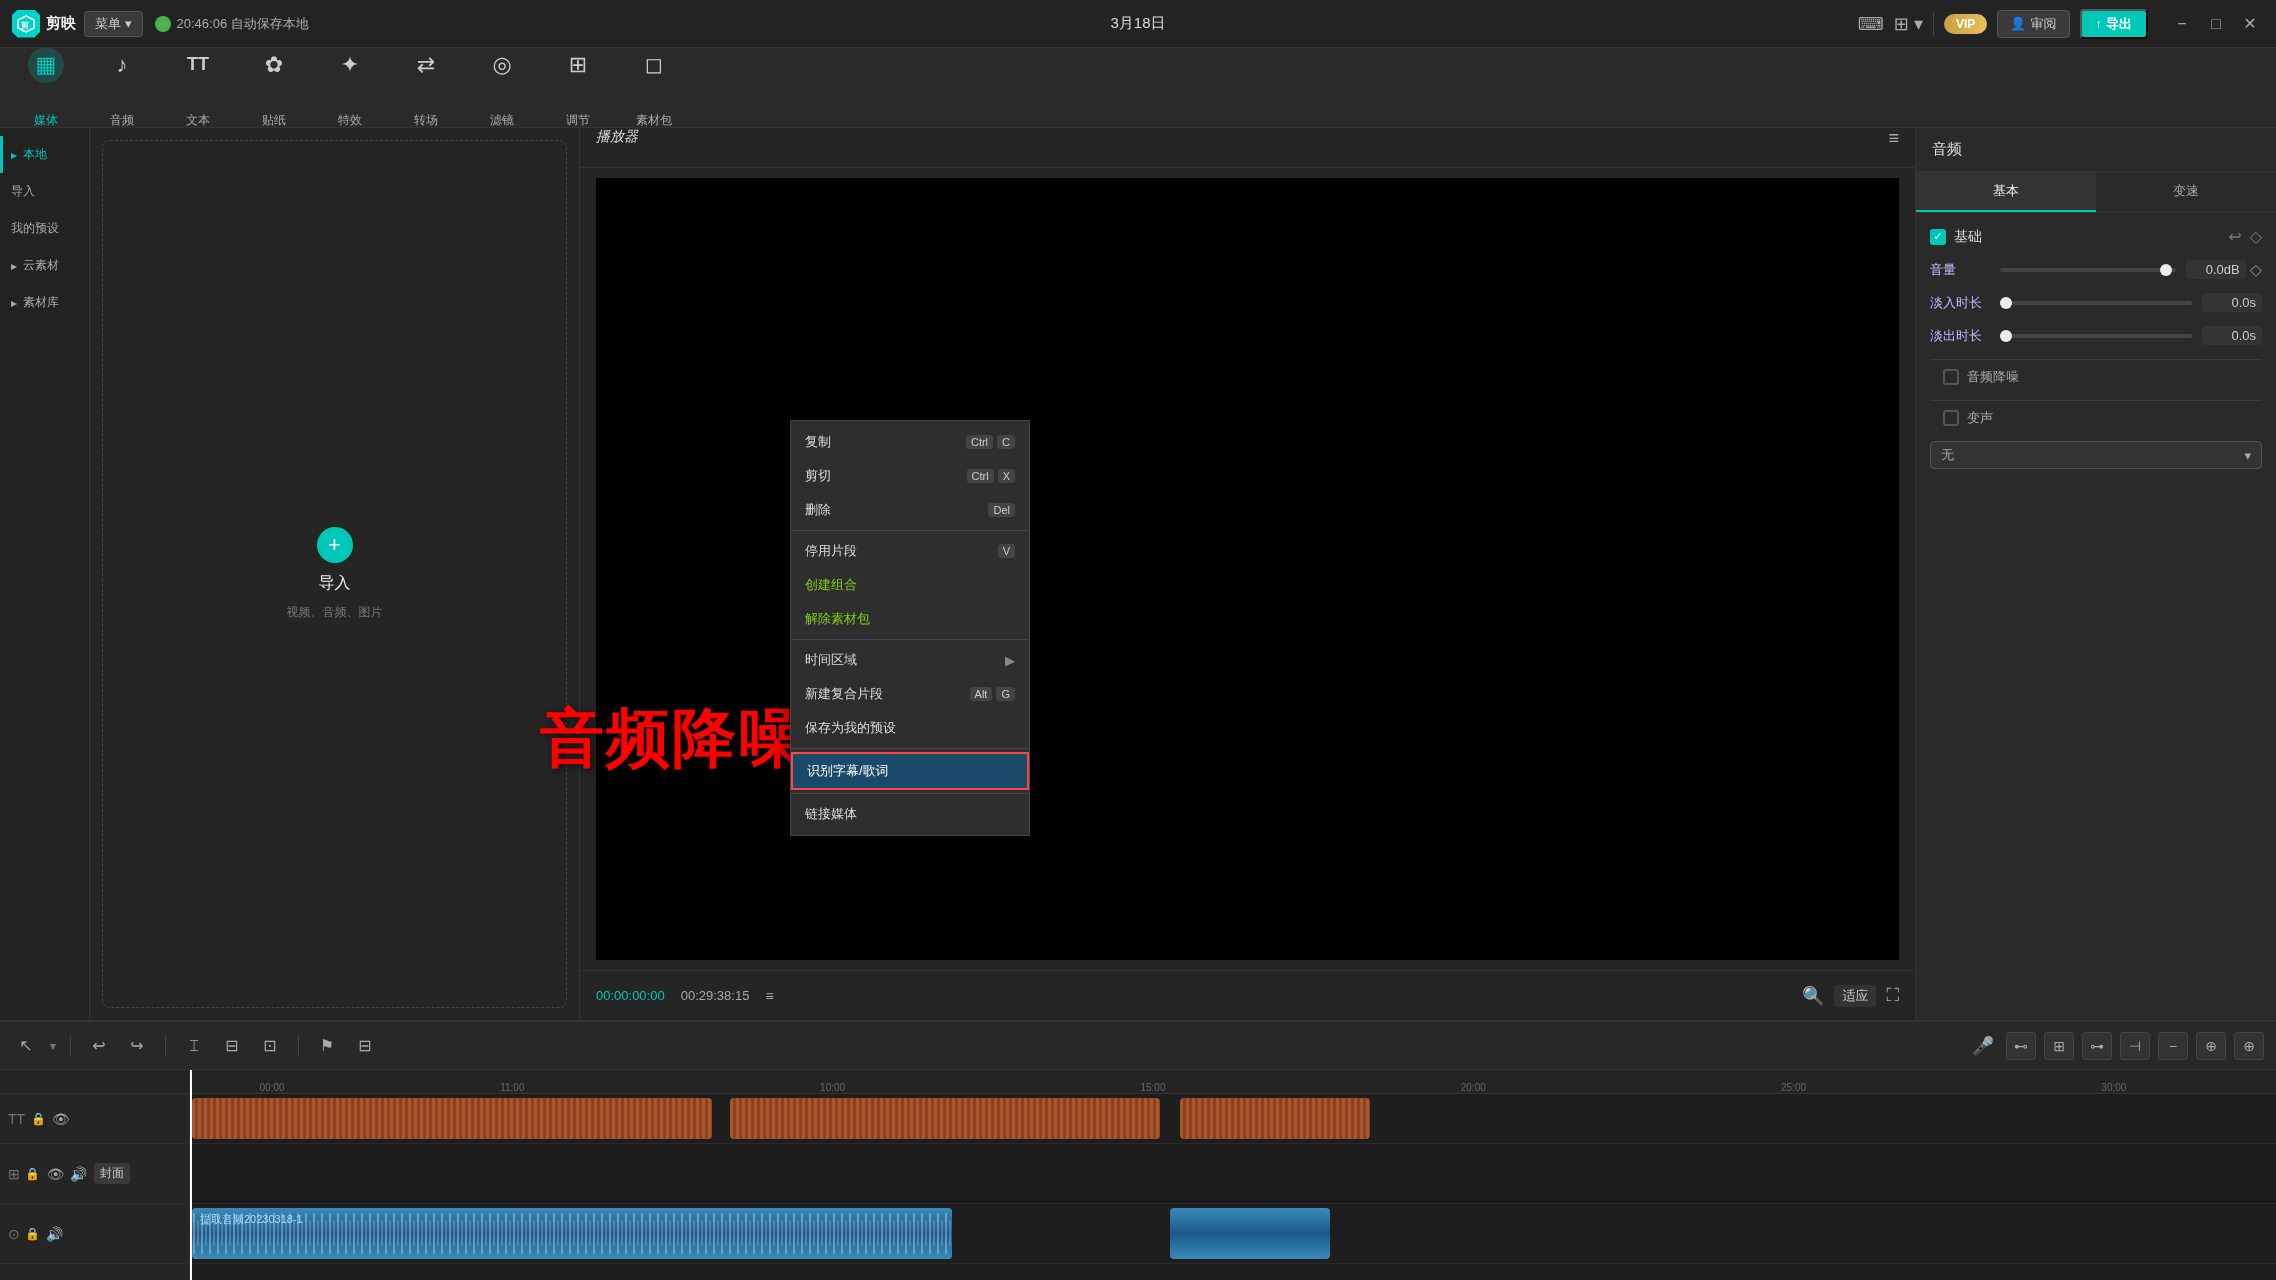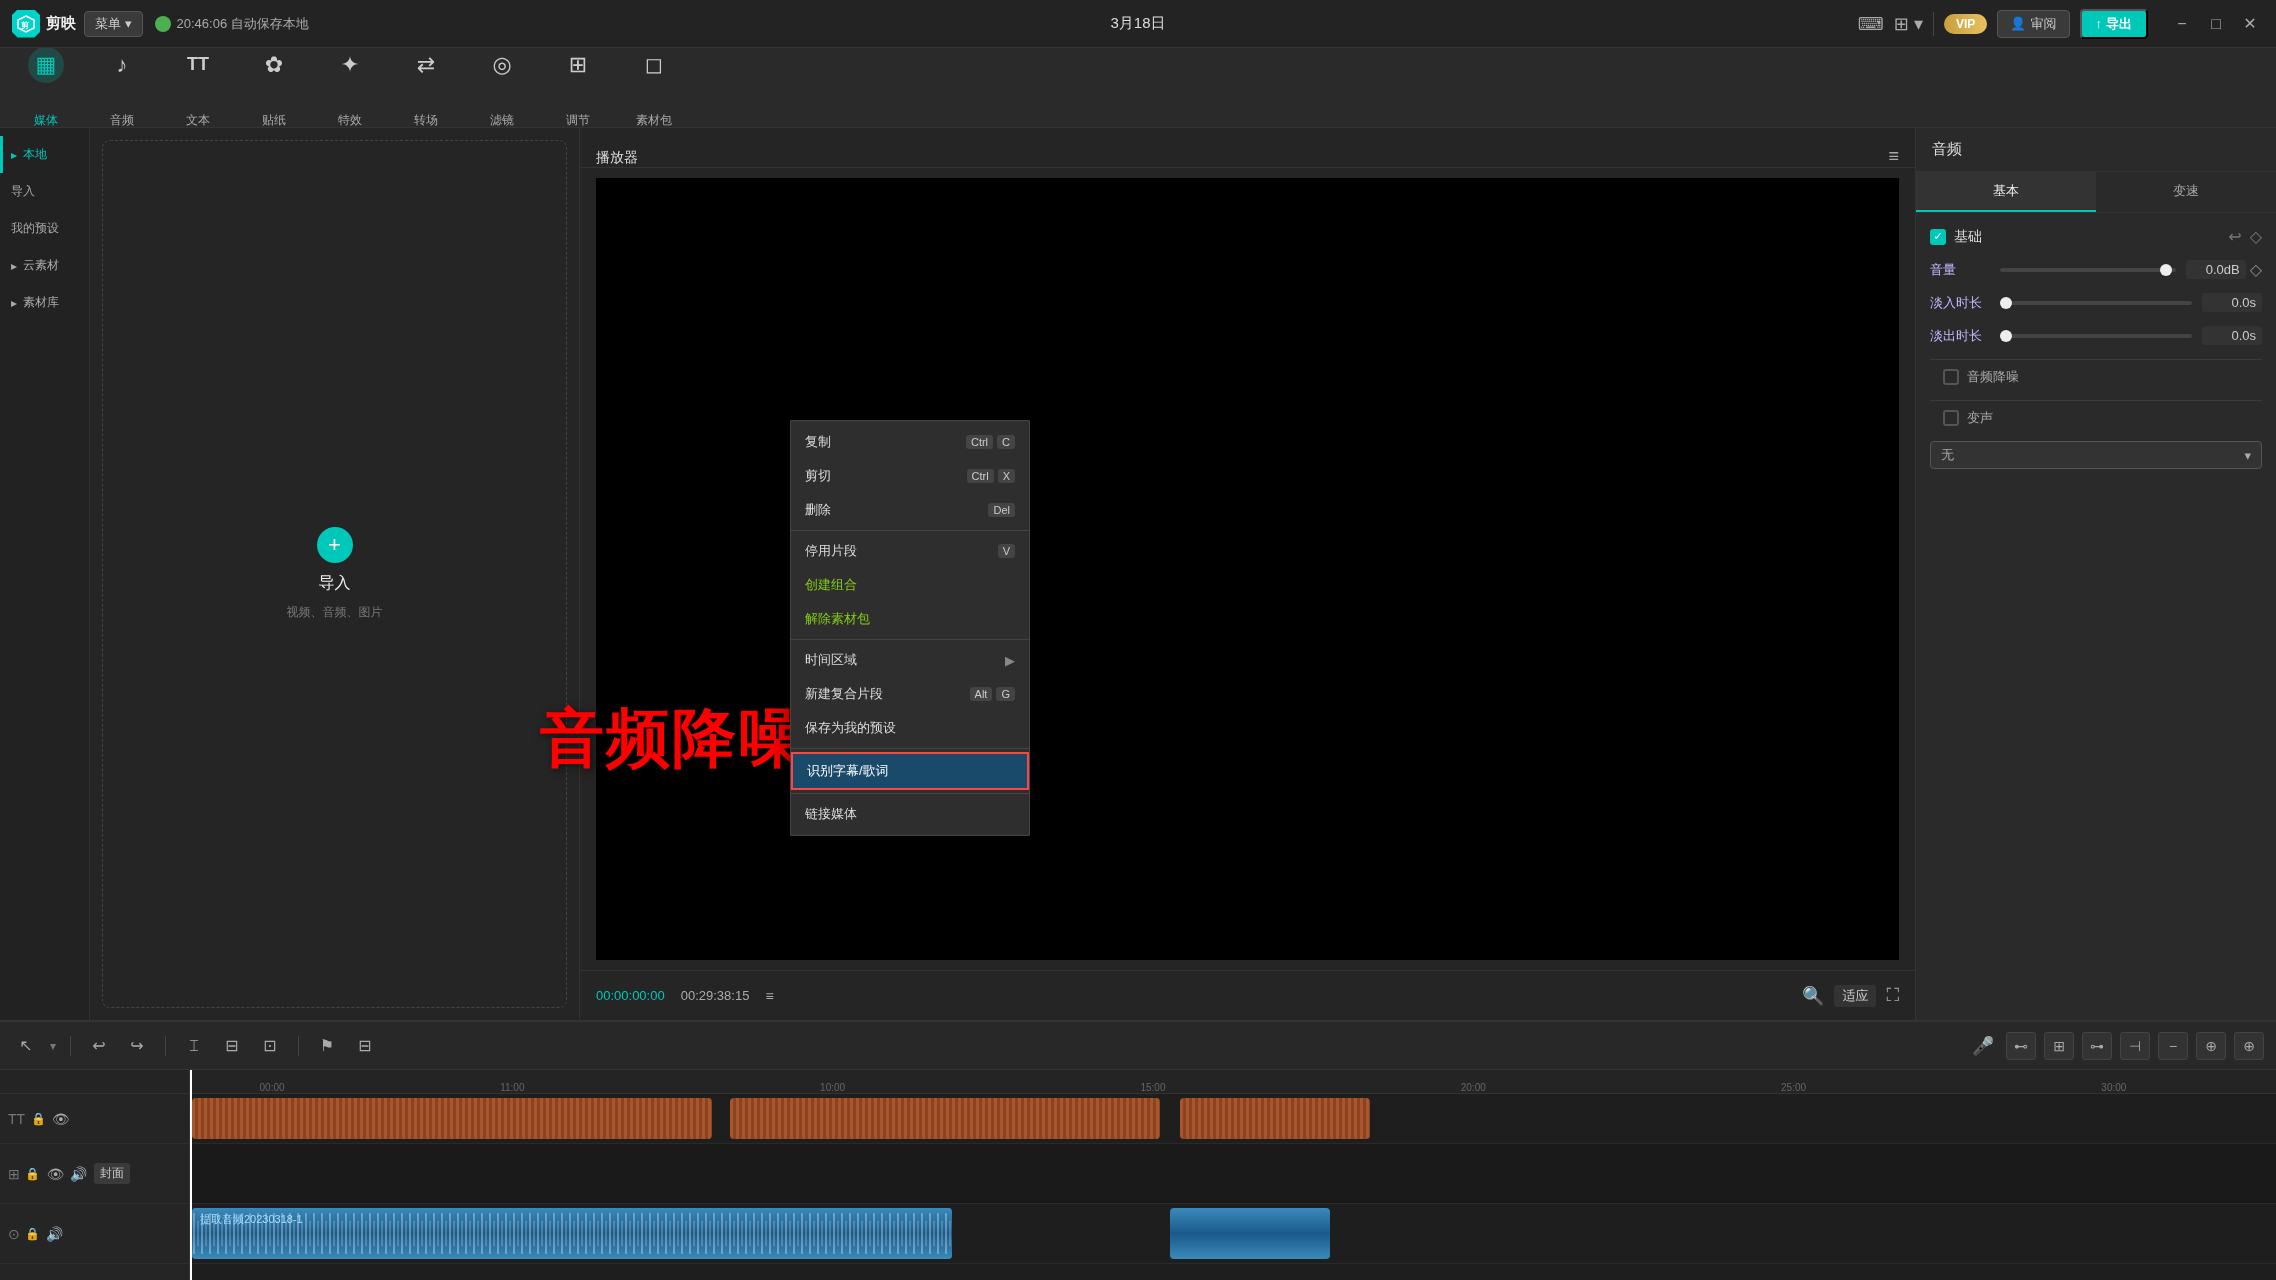--- a/index.html
+++ b/index.html
@@ -195,23 +195,24 @@
     
     .player-panel {
       flex: 1;
       background: #252525;
       display: flex; flex-direction: column;
       border-right: 1px solid #333;
       position: relative;
     }
     .player-header {
       height: 40px;
-      display: flex; align-items: flex-end; padding: 0 16px;
+      display: flex; align-items: flex-start; padding: 0 16px;
       border-bottom: 1px solid #333;
       justify-content: space-between;
+      font-style: italic;
     }
     .player-title { font-size: 14px; color: #ddd; }
     .player-menu-icon { color: #aaa; cursor: pointer; font-size: 18px; }
     .player-screen {
       flex: 1;
       background: #000;
       margin: 10px 16px;
     }
     .player-controls {
       height: 50px;

